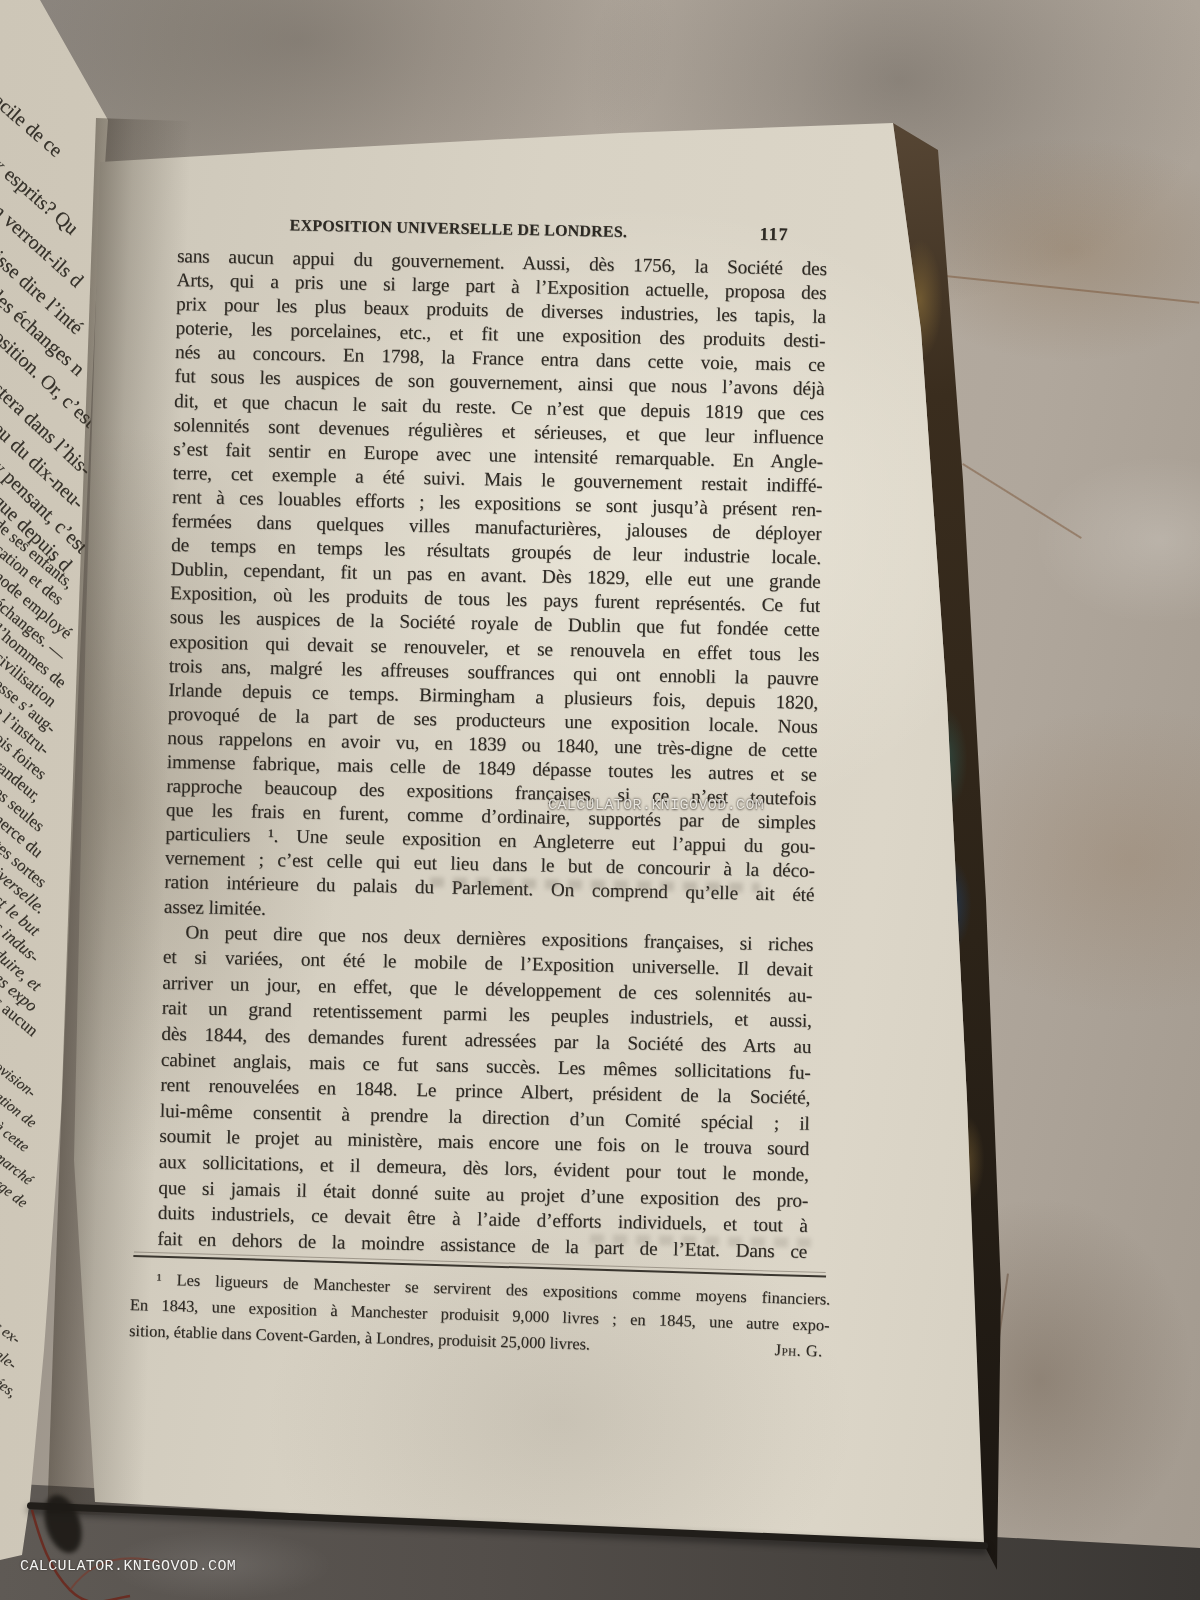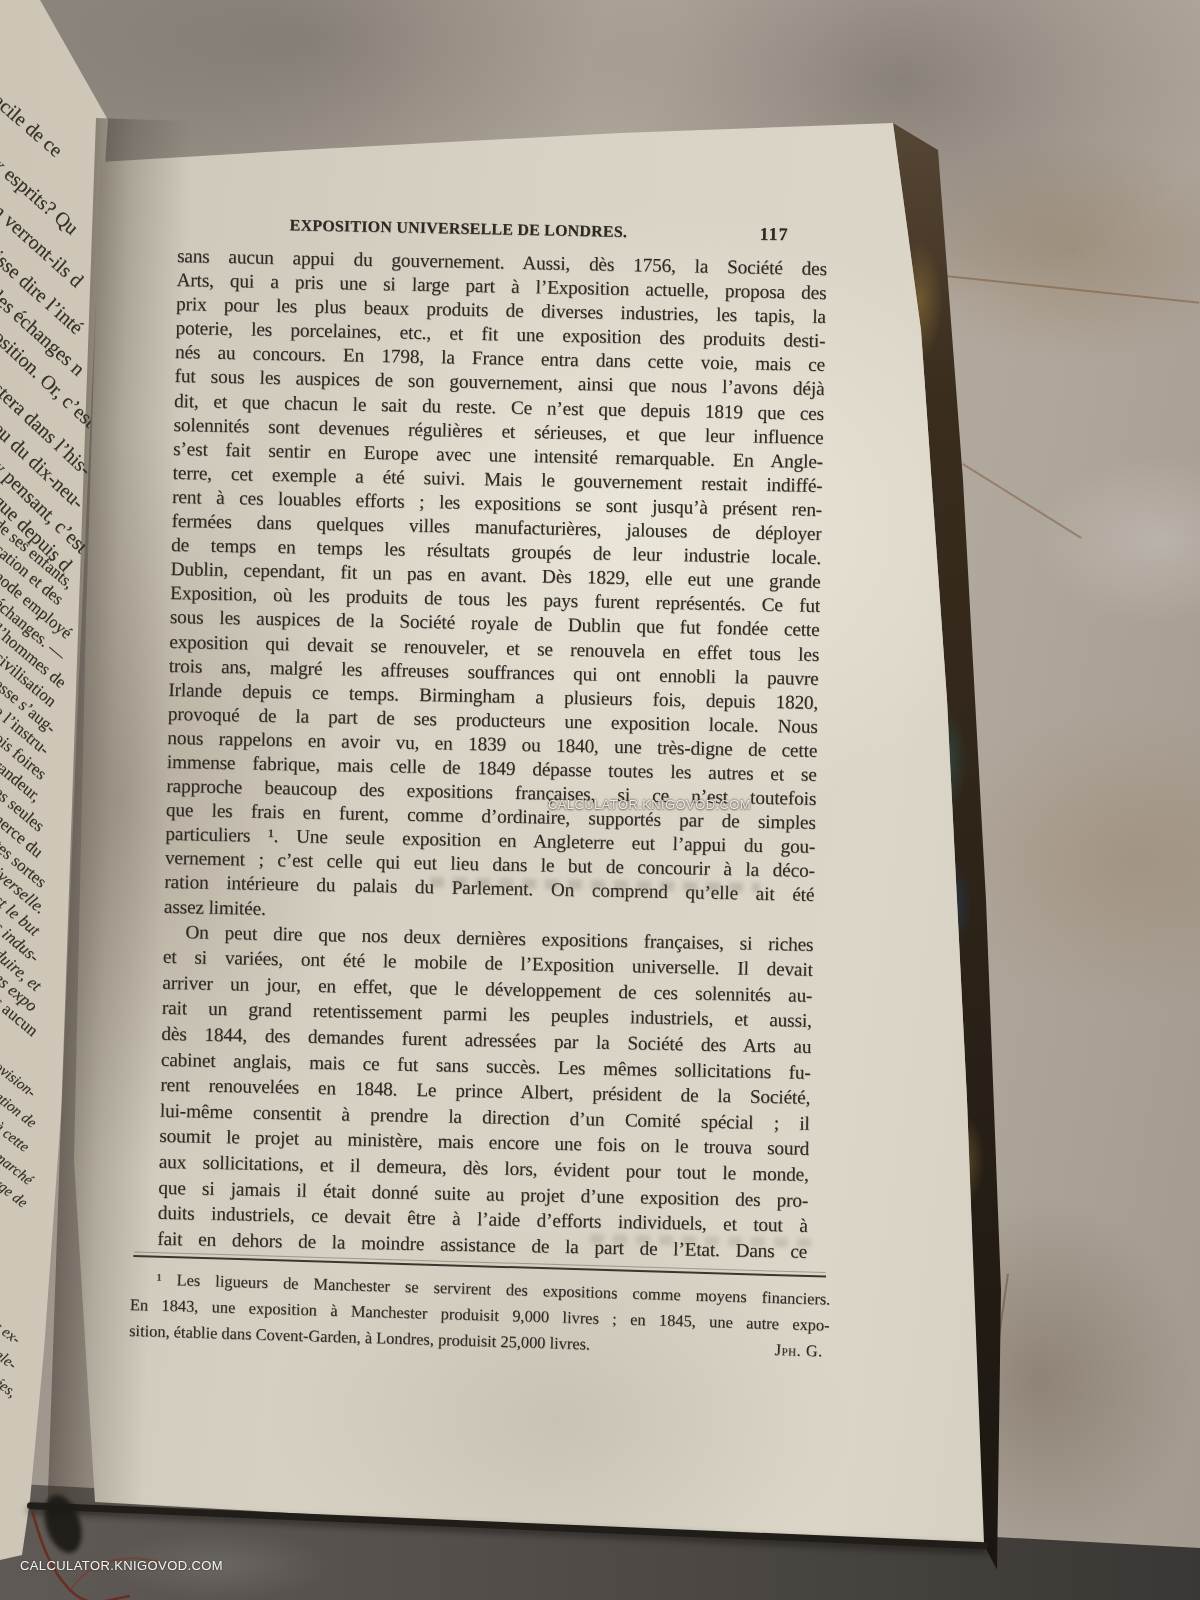--- a/index.html
+++ b/index.html
@@ -85,21 +85,21 @@
     background:repeating-linear-gradient(90deg,rgba(95,88,76,.5) 0 14px,transparent 14px 23px);}
   .ghost1{left:430px;top:880px;width:330px;opacity:.42;transform:rotate(1deg);}
   .ghost2{left:590px;top:1236px;width:230px;opacity:.32;transform:rotate(1deg);}
   
   .blob{position:absolute;left:46px;top:1494px;width:34px;height:60px;border-radius:50%;
     background:#1d1a16;transform:rotate(-18deg);filter:blur(2px);opacity:.92;}
   .threads{position:absolute;left:10px;top:1440px;}
   
   .vignette{position:absolute;inset:0;pointer-events:none;
     background:radial-gradient(140% 120% at 50% 45%, transparent 60%, rgba(20,18,15,.18) 100%);}
-  .wm{position:absolute;font-family:Liberation Sans, sans-serif;font-size:13px;
+  .wm{position:absolute;font-family:Liberation Mono, monospace;font-size:15px;
     letter-spacing:.4px;white-space:nowrap;}
   .wm-center{left:548px;top:797px;color:rgba(248,246,240,.88);
     text-shadow:0 1px 2px rgba(50,44,36,.8),0 -1px 2px rgba(50,44,36,.5);}
   .wm-bottom{left:20px;top:1558px;color:#f5f5f3;text-shadow:0 0 2px rgba(0,0,0,.6);}
 </style>
 </head>
 <body>
 
 <div class="scene">
   <div class="bg"></div>

